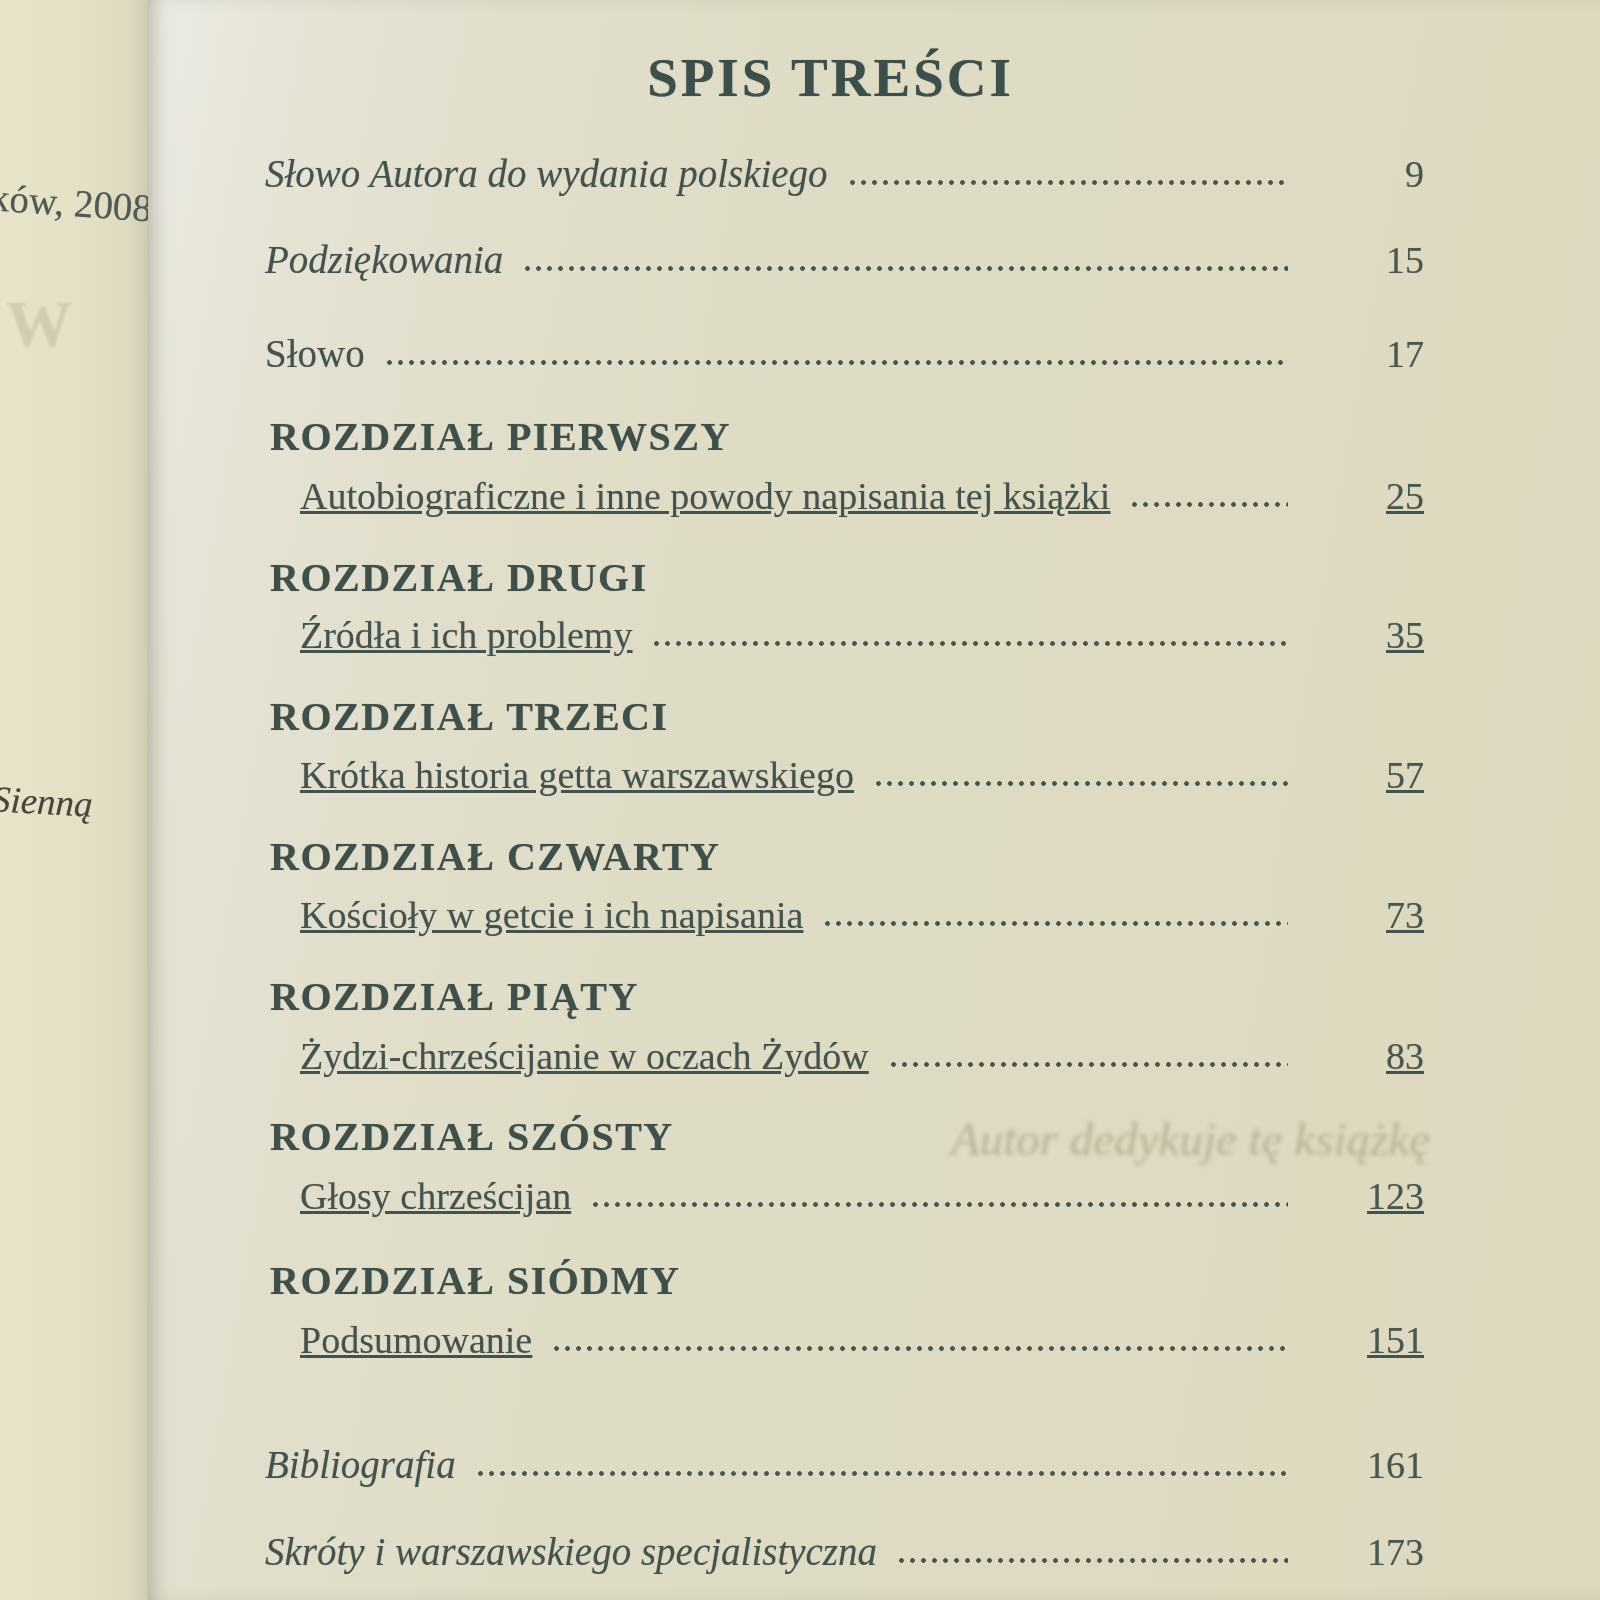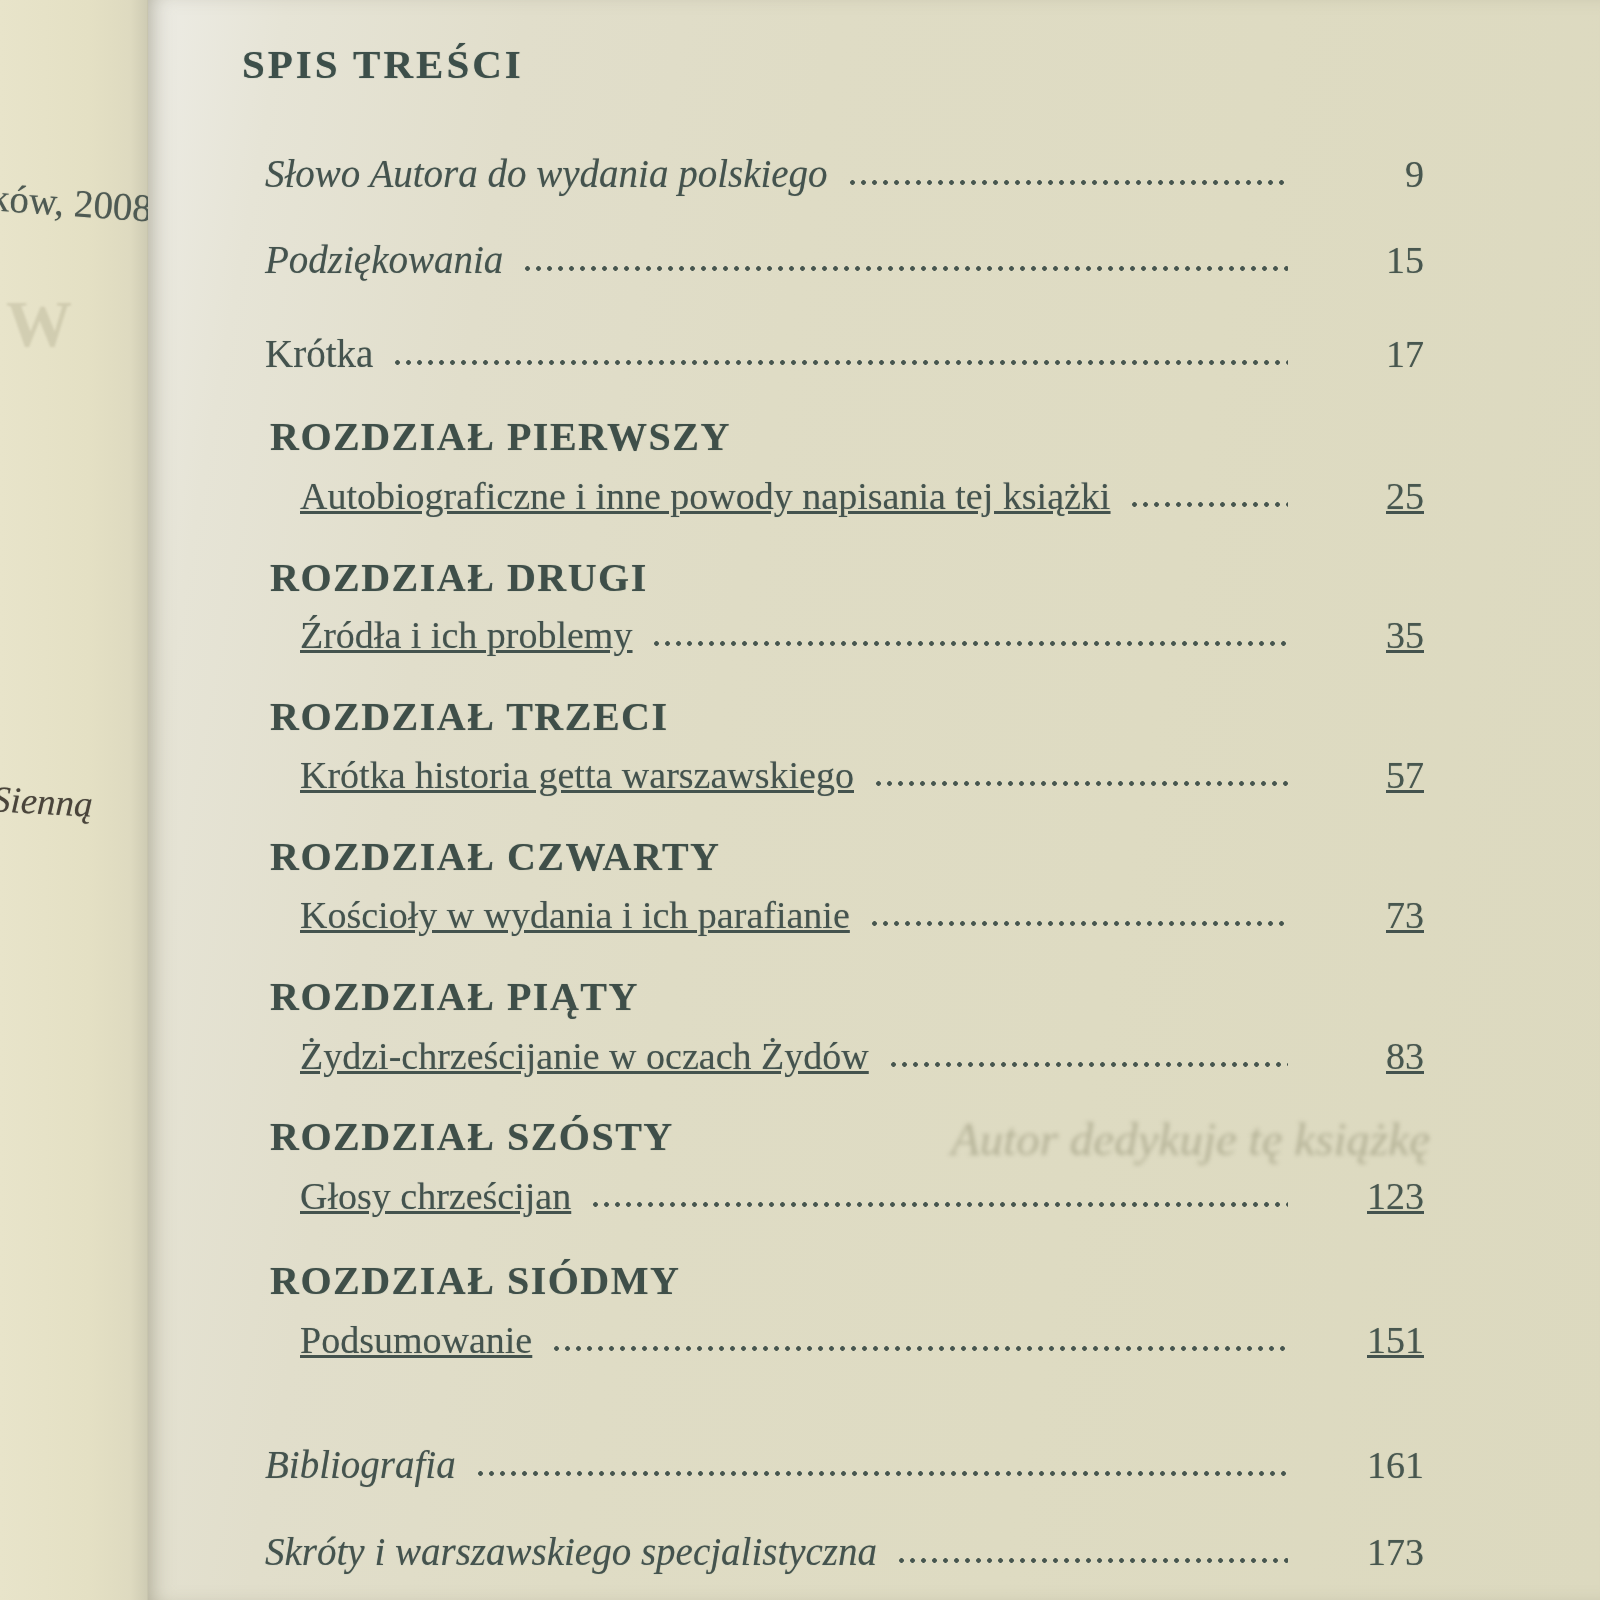--- a/index.html
+++ b/index.html
@@ -29,22 +29,22 @@
 
   
   .page{
     position:absolute;left:148px;top:0;right:0;height:1600px;
     background:linear-gradient(100deg,#edece5 0%,#e6e4d6 8%,#e1decb 22%,#dfdcc5 40%,#dedbc2 65%,#dcd9bf 100%);
     box-shadow:inset 14px 0 22px -12px rgba(110,105,80,.5);
     z-index:2;
   }
 
   .title{
-    position:absolute;left:94px;top:40px;width:1165px;margin:0;
-    font-size:41px;font-weight:bold;letter-spacing:3px;
+    position:absolute;left:94px;top:40px;width:1165px;margin:6px;
+    text-align:center;font-size:55px;font-weight:bold;letter-spacing:3px;
     color:#3d4f4a;text-shadow:0 0 1px rgba(55,75,70,.5);
   }
 
   .row{
     position:absolute;left:117px;width:1165px;height:50px;
     display:flex;align-items:flex-end;
     color:#44534e;font-size:39px;line-height:1.1;
     text-shadow:0 0 1px rgba(62,80,75,.4);
   }
   .row.sub{left:152px;width:1130px;font-size:38px;text-decoration:underline;}
@@ -91,21 +91,21 @@
       <span class="lbl">Słowo Autora do wydania polskiego</span>
       <span class="lead"></span>
       <span class="num">9</span>
     </div>
     <div class="row ital" style="top:232px">
       <span class="lbl">Podziękowania</span>
       <span class="lead"></span>
       <span class="num">15</span>
     </div>
     <div class="row" style="top:326px">
-      <span class="lbl">Krótka</span>
+      <span class="lbl">Słowo</span>
       <span class="lead"></span>
       <span class="num">17</span>
     </div>
 
     <p class="chap" style="top:408px">ROZDZIAŁ PIERWSZY</p>
     <div class="row sub" style="top:468px">
       <span class="lbl">Autobiograficzne i inne powody napisania tej książki</span>
       <span class="lead"></span>
       <span class="num">25</span>
     </div>
@@ -119,21 +119,21 @@
 
     <p class="chap" style="top:688px">ROZDZIAŁ TRZECI</p>
     <div class="row sub" style="top:747px">
       <span class="lbl">Krótka historia getta warszawskiego</span>
       <span class="lead"></span>
       <span class="num">57</span>
     </div>
 
     <p class="chap" style="top:828px">ROZDZIAŁ CZWARTY</p>
     <div class="row sub" style="top:887px">
-      <span class="lbl">Kościoły w wydania i ich parafianie</span>
+      <span class="lbl">Kościoły w getcie i ich napisania</span>
       <span class="lead"></span>
       <span class="num">73</span>
     </div>
 
     <p class="chap" style="top:968px">ROZDZIAŁ PIĄTY</p>
     <div class="row sub" style="top:1028px">
       <span class="lbl">Żydzi-chrześcijanie w oczach Żydów</span>
       <span class="lead"></span>
       <span class="num">83</span>
     </div>

